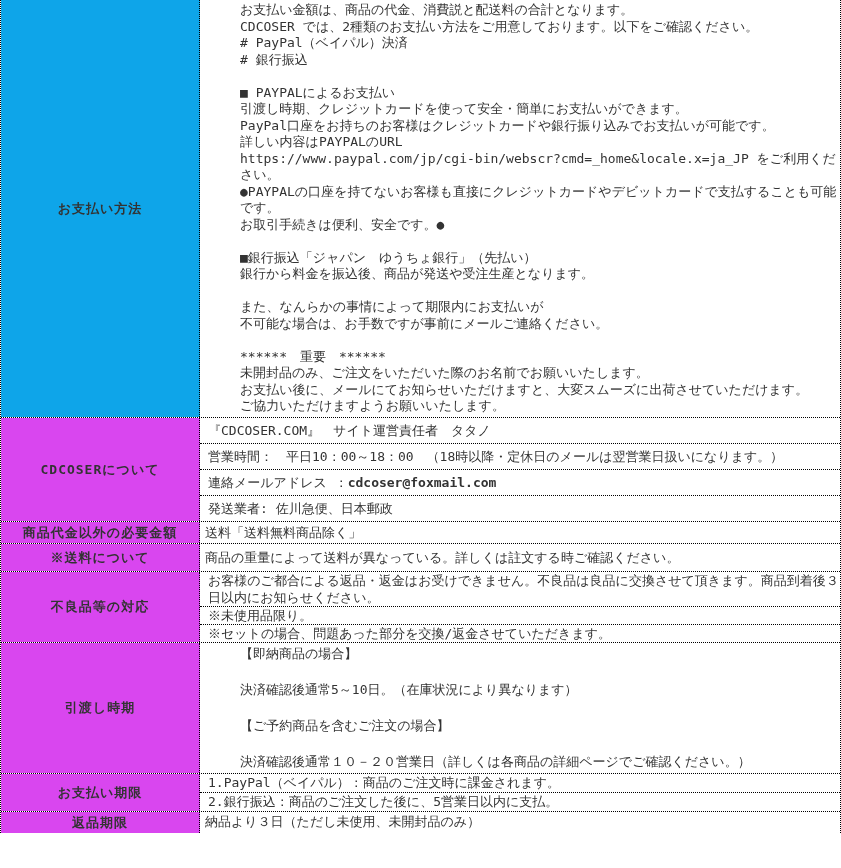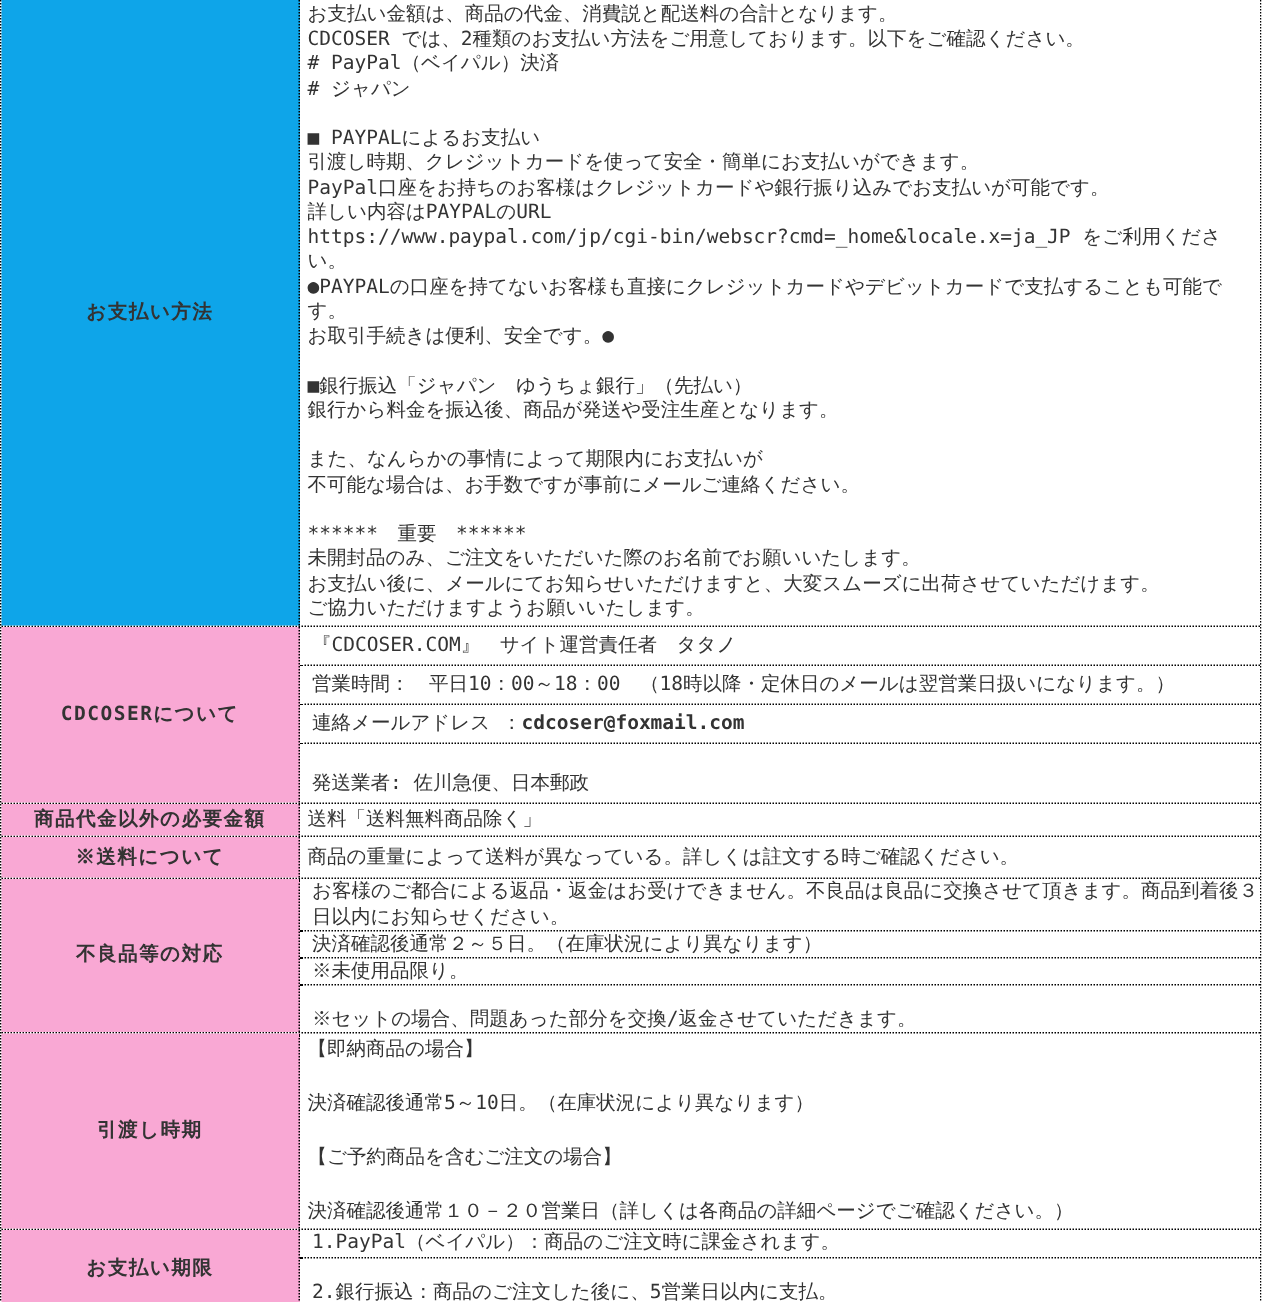--- a/index.html
+++ b/index.html
@@ -20,21 +20,21 @@
     display: flex;
     border-top: 1px dotted #000;
     align-items: stretch;
   }
   .section.first { border-top: none; }
   .label-cell {
     flex: 0 0 199px;
     width: 199px;
     box-sizing: border-box;
     border-right: 1px dotted #000;
-    background: #f9a8d4;
+    background: #d946ef;
     display: flex;
     align-items: center;
     justify-content: center;
     text-align: center;
     font-weight: bold;
     letter-spacing: 1px;
     line-height: 17px;
     padding: 2px;
   }
   .label-cell.white-bg { background: #0ea5e9; }
@@ -42,30 +42,31 @@
     flex: 1 1 auto;
     min-width: 0;
   }
   
   .content-cell.lines { padding: 2px 2px 2px 0; }
   .line {
     padding-left: 5px;
     line-height: 16.5px;
     min-height: 16.5px;
     white-space: pre-wrap;
+    margin-left: 35px;
   }
   .line.lh18 { line-height: 18px; min-height: 18px; }
   
   .subrow {
     border-bottom: 1px dotted #000;
     box-sizing: border-box;
     padding-left: 8px;
     white-space: pre-wrap;
   }
-  .subrow:last-child { border-bottom: none; margin-top: 14px; }
+  .subrow:last-child { border-bottom: none; }
   .subrow.r26 { padding-top: 4px; padding-bottom: 4px; line-height: 17px; }
   .subrow.r17 { line-height: 17px; }
   .subrow.r18 { line-height: 18px; }
   
   .single { padding: 2px 2px 2px 5px; line-height: 17px; white-space: pre-wrap; }
   .single.pad5 { padding-top: 5px; padding-bottom: 5px; }
   .single.pad1 { padding-top: 1px; padding-bottom: 2px; }
   .email-bold { font-weight: bold; }
 </style>
 </head>
@@ -74,21 +75,21 @@
 <div class="page">
 
   <div class="section first">
     <div class="label-cell white-bg">
       <span>お支払い方法</span>
     </div>
     <div class="content-cell lines">
       <div class="line">お支払い金額は、商品の代金、消費説と配送料の合計となります。</div>
       <div class="line">CDCOSER では、2種類のお支払い方法をご用意しております。以下をご確認ください。</div>
       <div class="line"># PayPal（ベイパル）決済</div>
-      <div class="line"># ジャパン</div>
+      <div class="line"># 銀行振込</div>
       <div class="line"></div>
       <div class="line">■ PAYPALによるお支払い</div>
       <div class="line">引渡し時期、クレジットカードを使って安全・簡単にお支払いができます。</div>
       <div class="line">PayPal口座をお持ちのお客様はクレジットカードや銀行振り込みでお支払いが可能です。</div>
       <div class="line">詳しい内容はPAYPALのURL</div>
       <div class="line">https://www.paypal.com/jp/cgi-bin/webscr?cmd=_home&amp;locale.x=ja_JP をご利用ください。</div>
       <div class="line">●PAYPALの口座を持てないお客様も直接にクレジットカードやデビットカードで支払することも可能です。</div>
       <div class="line">お取引手続きは便利、安全です。●</div>
       <div class="line"></div>
       <div class="line">■銀行振込「ジャパン　ゆうちょ銀行」（先払い）</div>
@@ -133,21 +134,20 @@
       <div class="single pad5">商品の重量によって送料が異なっている。詳しくは註文する時ご確認ください。</div>
     </div>
   </div>
 
   <div class="section">
     <div class="label-cell">
       <span>不良品等の対応</span>
     </div>
     <div class="content-cell">
       <div class="subrow r17">お客様のご都合による返品・返金はお受けできません。不良品は良品に交換させて頂きます。商品到着後３日以内にお知らせください。</div>
-      <div class="subrow r17">決済確認後通常２～５日。（在庫状況により異なります）</div>
       <div class="subrow r17">※未使用品限り。</div>
       <div class="subrow r17">※セットの場合、問題あった部分を交換/返金させていただきます。</div>
     </div>
   </div>
 
   <div class="section">
     <div class="label-cell">
       <span>引渡し時期</span>
     </div>
     <div class="content-cell lines">

